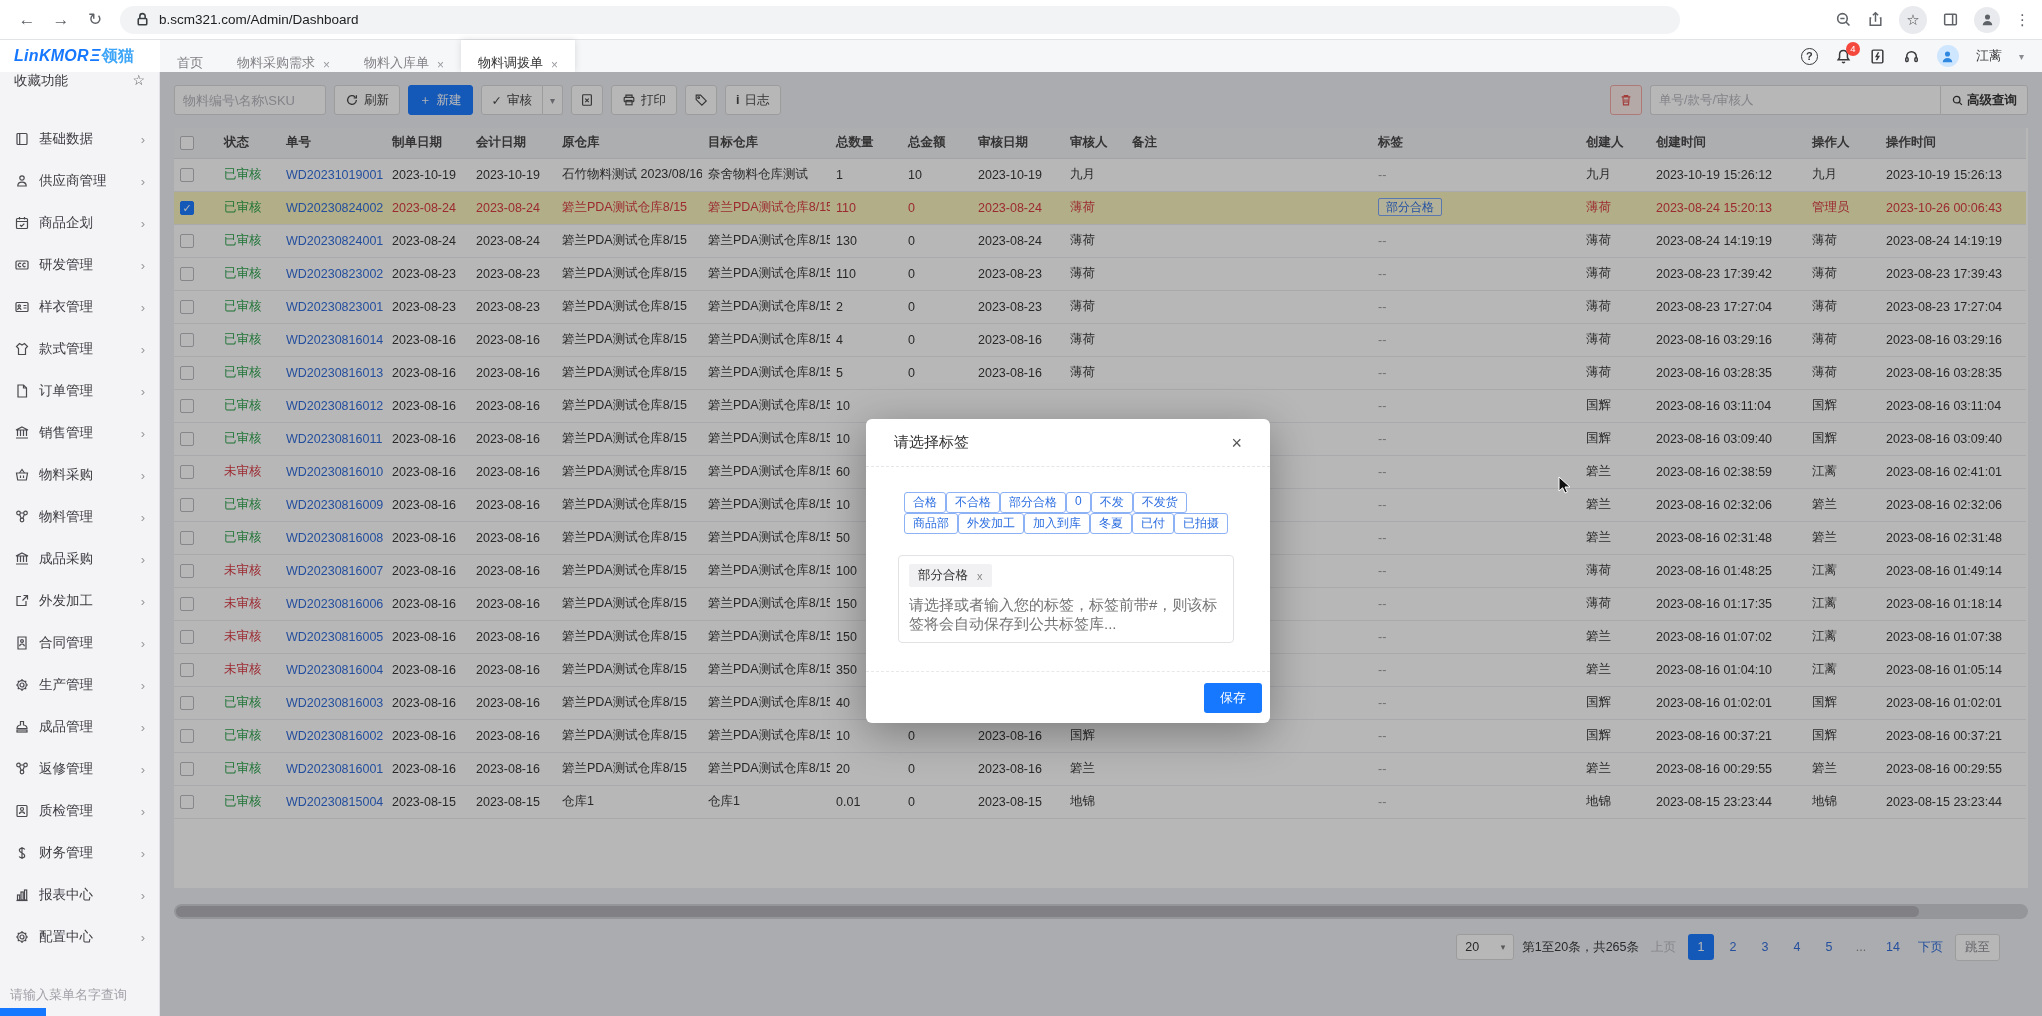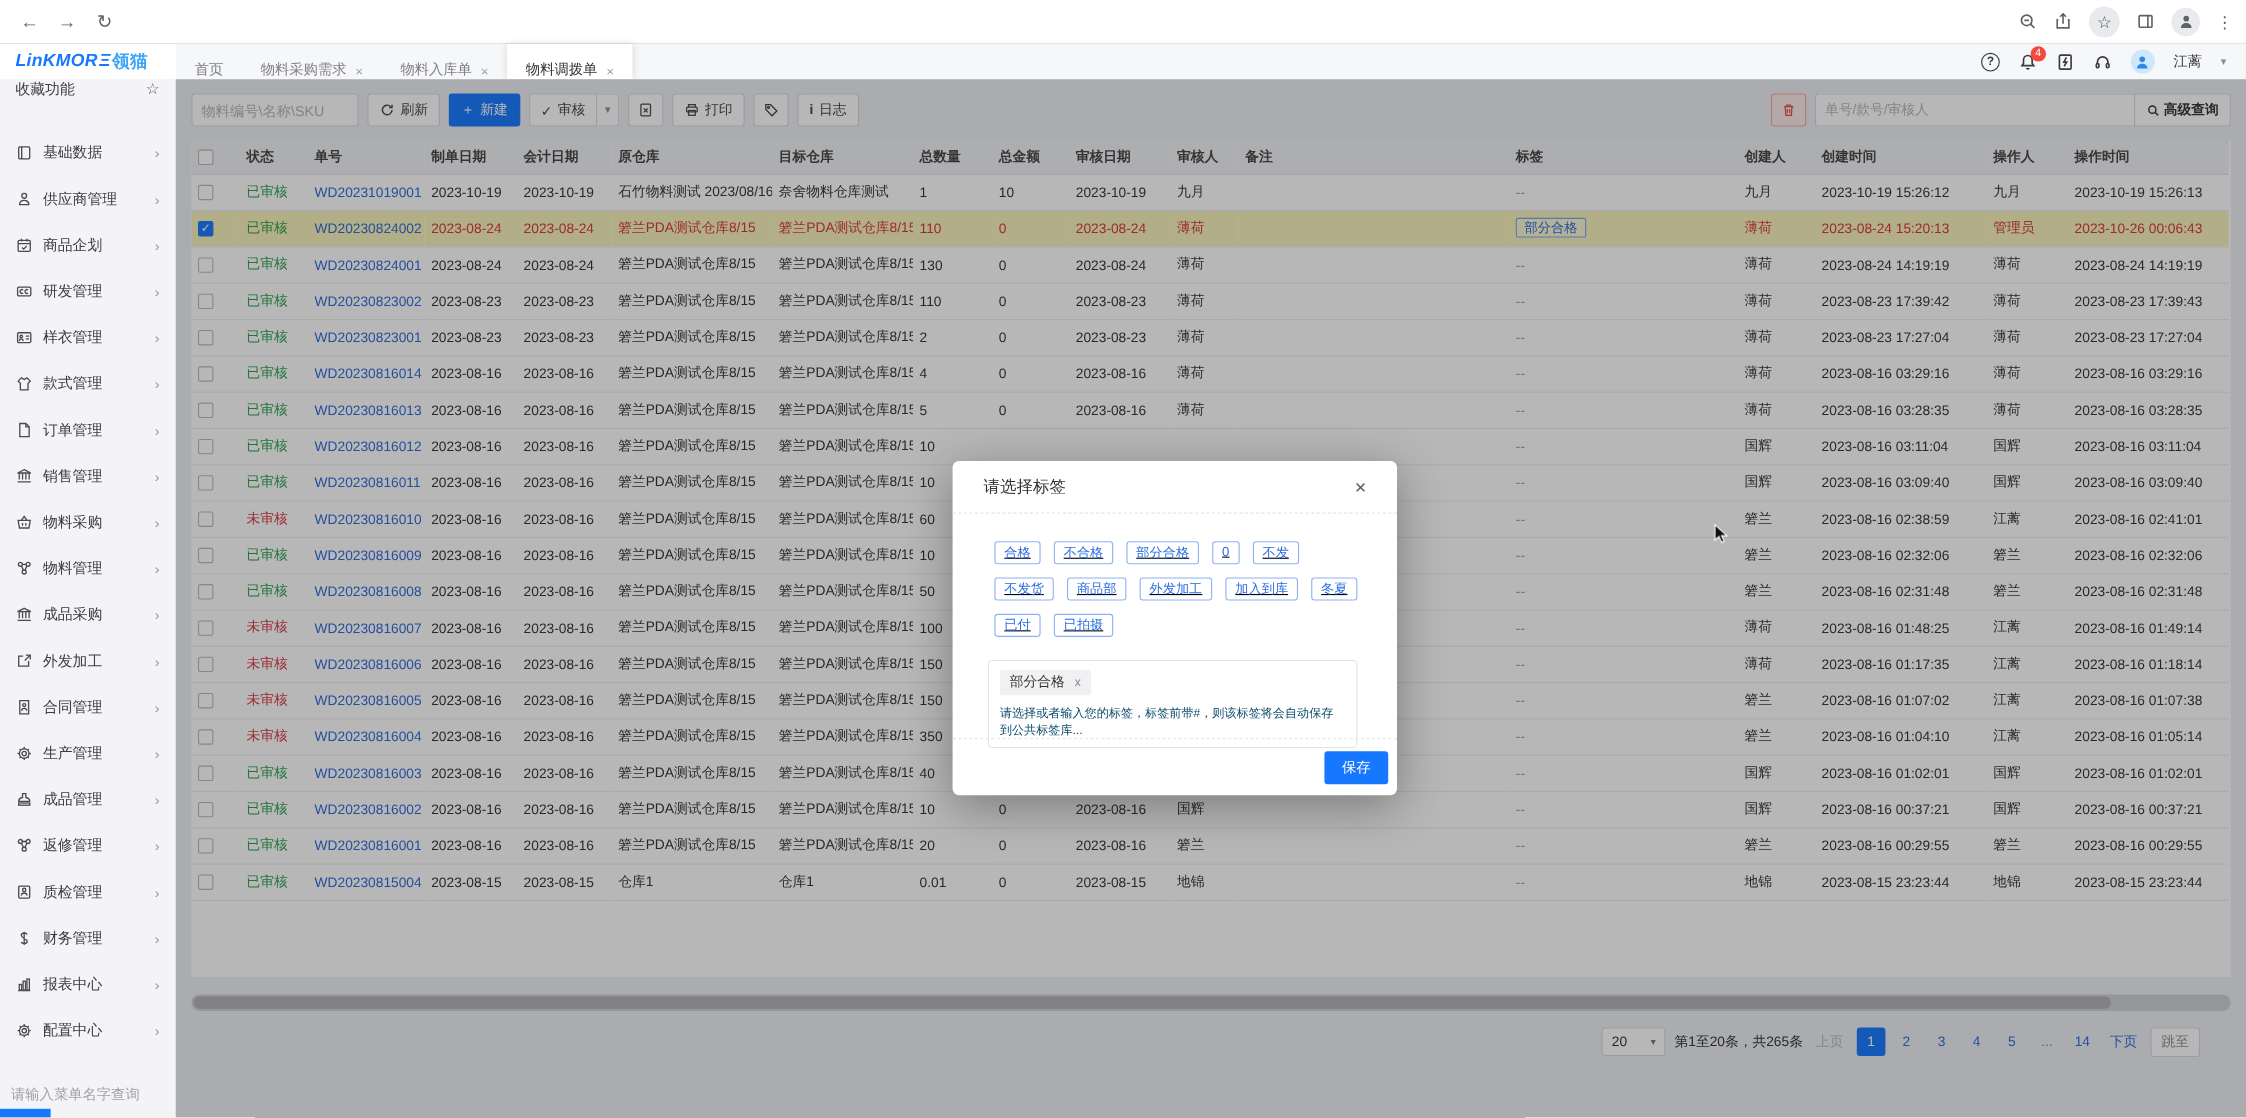--- a/index.html
+++ b/index.html
@@ -118,43 +118,52 @@
   .pg-next { color:#2f6bd8; padding:0 4px; }
   .jump { border:1px solid #d9d9d9; background:#fff; color:#8a8a90; padding:4px 9px; border-radius:3px; }
 
   
   .modal { position:fixed; left:866px; top:419px; width:404px; height:304px; background:#fff;
     border-radius:6px; box-shadow:0 10px 44px rgba(0,0,0,.32); z-index:200; }
   .modal-head { height:48px; display:flex; align-items:center; padding:0 28px;
     border-bottom:1px dashed #e6e6ea; }
   .modal-title { font-size:15px; color:#333; }
   .modal-close { margin-left:auto; font-size:18px; color:#555; line-height:1; }
-  .chips { padding:25px 30px 0 38px; display:flex; flex-wrap:wrap; gap:12px;text-decoration:underline; }
+  .chips { padding:25px 30px 0 38px; display:flex; flex-wrap:wrap; gap:0; }
   .chip { border:1px solid #8db1f5; color:#2b6de0; font-size:12px; padding:1px 8px;
     border-radius:3px; background:#fff; }
   .tag-input { margin:21px 36px 0 32px; min-height:57px; border:1px solid #e2e2e6;
     border-radius:4px; padding:8px 10px; }
   .sel-chip { display:inline-flex; align-items:center; gap:9px; background:#f1f1f3; color:#333;
     font-size:12.5px; padding:3px 9px; border-radius:2px; }
   .sel-chip .x { color:#888; font-size:11px; }
-  .hint { margin-top:9px; color:#0c4a6e; font-size:11px; }
+  .hint { margin-top:9px; color:#737373; font-size:15px; }
   .modal-foot { position:absolute; left:0; right:0; bottom:0; height:52px;
     border-top:1px dashed #e8e8eb; display:flex; align-items:center; justify-content:flex-end;
     padding:0 8px; }
   .save-btn { background:#1677ff; color:#fff; font-size:13px; padding:6px 16px; border-radius:3px; border:none; }
 
   .cursor { position:fixed; left:1558px; top:476px; z-index:400; }
 </style>
 </head>
 <body>
 
 <div class="browser-bar">
   <span class="nav-ic">←</span>
   <span class="nav-ic">→</span>
   <span class="nav-ic">↻</span>
+  <div class="url-pill">
+    <span>
+        <svg class="ic16" viewBox="0 0 16 16" fill="none" stroke="#3c4043" stroke-width="1.5">
+          <rect x="4" y="7" width="8" height="6" rx="1"></rect>
+          <path d="M5.5 7V5a2.5 2.5 0 0 1 5 0v2"></path>
+        </svg>
+      </span>
+    <span class="url-text">b.scm321.com/Admin/Dashboard</span>
+  </div>
   <div class="browser-right">
     <span>
         <svg class="ic16" viewBox="0 0 16 16" fill="none" stroke="currentColor" stroke-width="1.5">
           <circle cx="7" cy="7" r="4.5"></circle>
           <path d="M10.3 10.3 13.6 13.6M5 7h4"></path>
         </svg>
       </span>
     <span>
         <svg class="ic16" viewBox="0 0 16 16" fill="none" stroke="currentColor" stroke-width="1.4">
           <path d="M8 10V2M5.5 4 8 1.6 10.5 4"></path>

